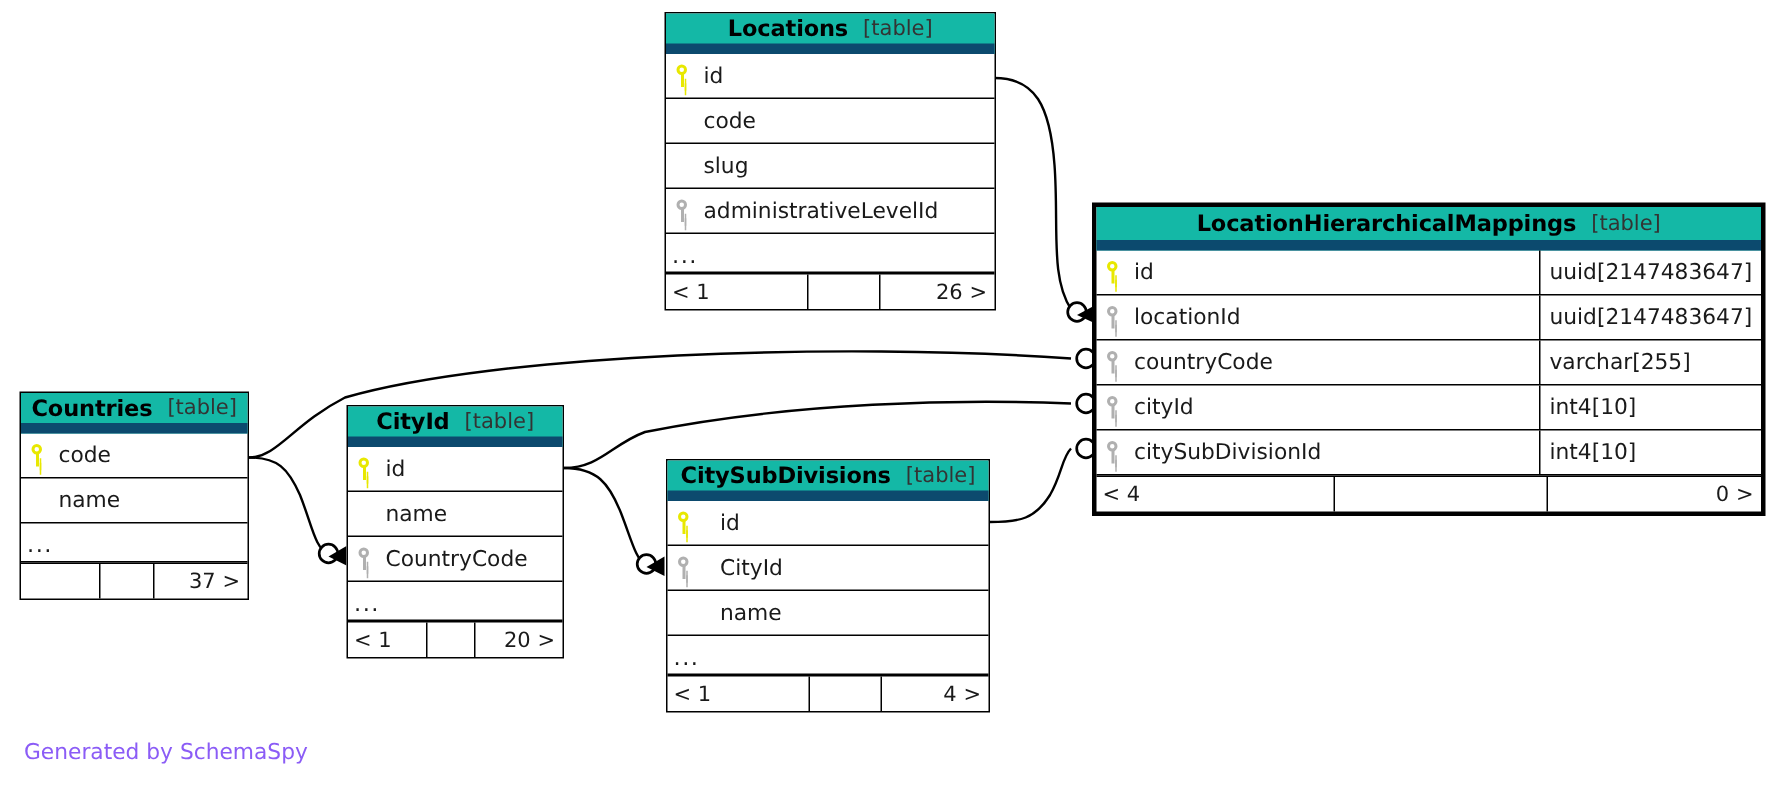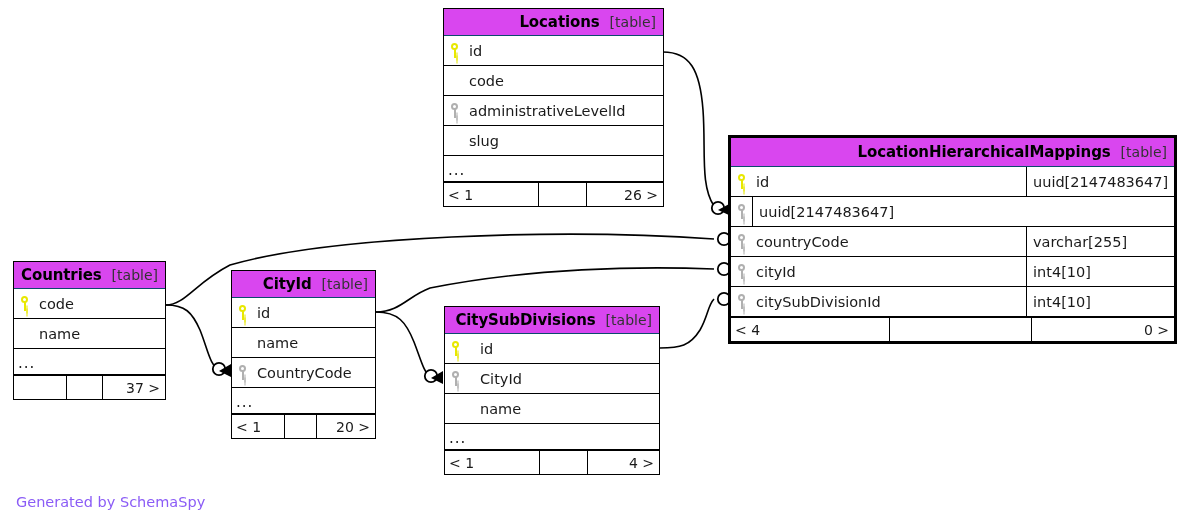--- a/index.html
+++ b/index.html
@@ -40,26 +40,26 @@
     border: 1px solid #000000;
     box-sizing: border-box;
     font-size: 14.5px;
     color: #1a1a1a;
   }
   .table-box.focal {
     border: 3px solid #000000;
   }
 
   .tbl-header {
-    background: #d946ef;
-    border-bottom: 1px solid #0c4a6e;
-    box-sizing: border-box;
-    display: flex;
-    align-items: center;
-    justify-content: flex-end;
+    background: #14b8a6;
+    border-bottom: 7px solid #0c4a6e;
+    box-sizing: border-box;
+    display: flex;
+    align-items: center;
+    justify-content: center;
     padding: 0 7px;
     height: 27px;
     white-space: nowrap;
   }
   .tbl-title {
     font-weight: bold;
     font-size: 15px;
     color: #000000;
     letter-spacing: -0.1px;
   }
@@ -241,28 +241,28 @@
       <span class="keyslot">
           <i class="key pk"></i>
         </span>
       <span class="cell-name colname">id</span>
     </div>
     <div class="tbl-row">
       <span class="keyslot"></span>
       <span class="cell-name colname">code</span>
     </div>
     <div class="tbl-row">
-      <span class="keyslot">
-          <i class="key fk"></i>
-        </span>
-      <span class="cell-name colname">administrativeLevelId</span>
-    </div>
-    <div class="tbl-row">
       <span class="keyslot"></span>
       <span class="cell-name colname">slug</span>
+    </div>
+    <div class="tbl-row">
+      <span class="keyslot">
+          <i class="key fk"></i>
+        </span>
+      <span class="cell-name colname">administrativeLevelId</span>
     </div>
     <div class="tbl-row row-ellipsis">
       <span class="cell-name">...</span>
     </div>
 
     <div class="tbl-footer">
       <span class="foot-cell foot-left" style="width:94px;">&lt; 1</span>
       <span class="foot-cell foot-mid" style="width:48px;"></span>
       <span class="foot-cell foot-right">26 &gt;</span>
     </div>
@@ -278,20 +278,21 @@
       <span class="keyslot">
           <i class="key pk"></i>
         </span>
       <span class="cell-name colname">id</span>
       <span class="cell-type">uuid[2147483647]</span>
     </div>
     <div class="tbl-row">
       <span class="keyslot">
           <i class="key fk"></i>
         </span>
+      <span class="cell-name colname">locationId</span>
       <span class="cell-type">uuid[2147483647]</span>
     </div>
     <div class="tbl-row">
       <span class="keyslot">
           <i class="key fk"></i>
         </span>
       <span class="cell-name colname">countryCode</span>
       <span class="cell-type">varchar[255]</span>
     </div>
     <div class="tbl-row">

